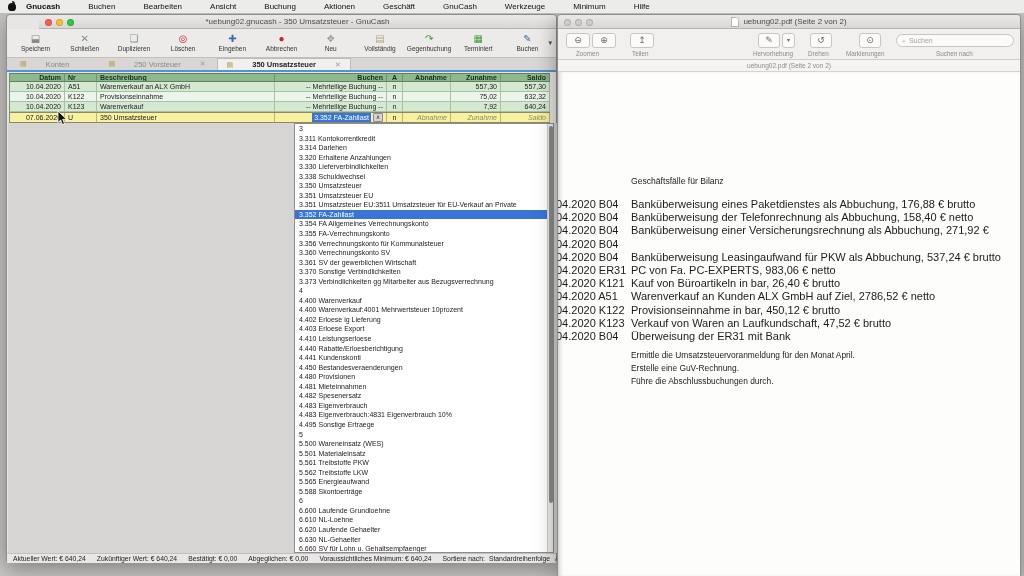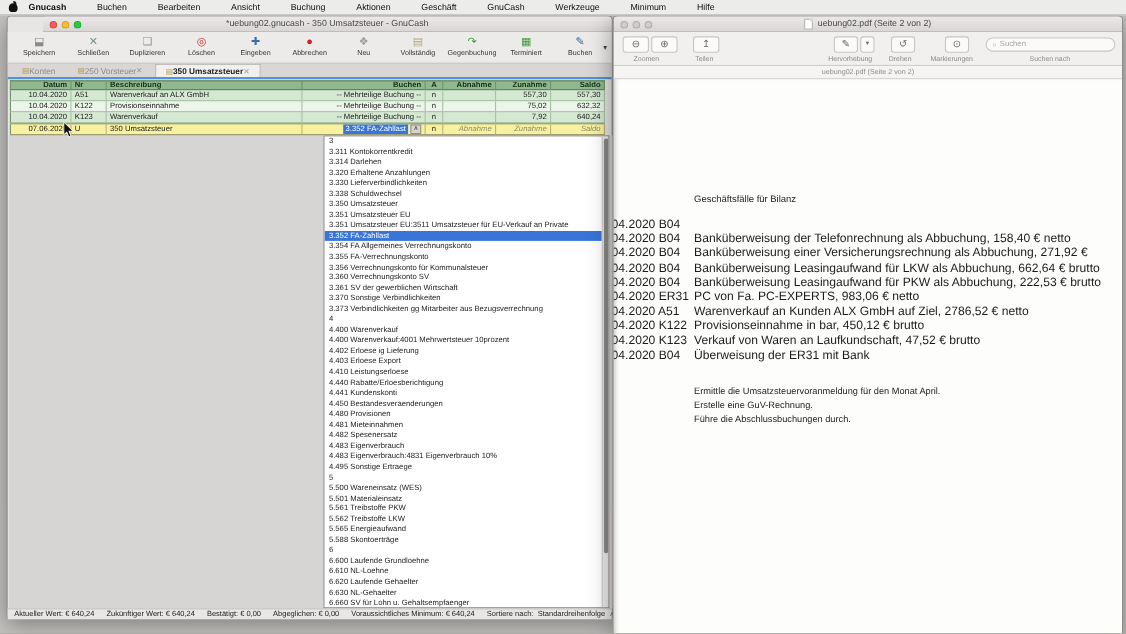--- a/index.html
+++ b/index.html
@@ -31,21 +31,21 @@
   #gc-toolbar{position:absolute;left:0;top:14px;width:100%;height:29px;background:#edebe9;
               border-bottom:1px solid #c3c0be;display:flex;align-items:stretch;padding:0 4px;}
   .tb-btn{flex:1;display:flex;flex-direction:column;align-items:center;justify-content:center;gap:1px;min-width:0;}
   .tb-btn .ic{font-size:10px;line-height:10px;}
   .tb-btn .lb{font-size:6.5px;color:#333;white-space:nowrap;}
   .tb-caret{font-size:7px;color:#555;align-self:center;margin-left:-4px;}
 
   
   #gc-tabs{position:absolute;left:0;top:43px;width:100%;height:14px;background:#d9d6d5;
            border-bottom:2px solid #4f94d4;display:flex;align-items:stretch;padding-left:4px;}
-  .tab{display:flex;align-items:center;gap:0;padding:0 9px;font-size:7.5px;color:#8a8a88;margin-right:2px;text-align:center;}
+  .tab{display:flex;align-items:center;gap:19px;padding:0 9px;font-size:7.5px;color:#8a8a88;margin-right:2px;text-align:center;}
   .tab .tab-icon{font-size:7px;color:#b09a4e;}
   .tab .tab-close{font-size:7px;color:#999;}
   .tab.active{background:#f1f0ef;color:#222;font-weight:bold;border:1px solid #bdbab8;border-bottom:none;}
 
   
   #register{position:absolute;left:2px;top:58px;width:541px;}
   .reg-row{display:flex;height:10px;line-height:9px;font-size:7px;}
   .reg-row.hdr{height:9px;line-height:8px;background:#8fb88f;color:#17301a;font-weight:bold;}
   .reg-row.r-green{background:#d5e8d2;}
   .reg-row.r-light{background:#ecf5ea;}
@@ -447,47 +447,51 @@
       <span>uebung02.pdf (Seite 2 von 2)</span>
     </div>
 
     <div id="pv-content">
       <div id="pv-page">
         <div id="doc-title">Geschäftsfälle für Bilanz</div>
         <div id="doc-entries">
 
             <div class="doc-line">
               <span class="code">04.2020 B04</span>
+              <span class="txt">Banküberweisung eines Paketdienstes als Abbuchung, 176,88 € brutto</span>
             </div>
 
             <div class="doc-line">
               <span class="code">04.2020 B04</span>
               <span class="txt">Banküberweisung der Telefonrechnung als Abbuchung, 158,40 € netto</span>
             </div>
 
             <div class="doc-line">
               <span class="code">04.2020 B04</span>
               <span class="txt">Banküberweisung einer Versicherungsrechnung als Abbuchung, 271,92 €</span>
             </div>
 
             <div class="doc-line">
               <span class="code">04.2020 B04</span>
-              <span class="txt">Banküberweisung Leasingaufwand für LKW als Abbuchung, 662,64 € brutto</span>
             </div>
 
             <div class="doc-line">
               <span class="code">04.2020 B04</span>
-              <span class="txt">Banküberweisung Leasingaufwand für PKW als Abbuchung, 222,53 € brutto</span>
+              <span class="txt">Banküberweisung Leasingaufwand für PKW als Abbuchung, 537,24 € brutto</span>
             </div>
 
             <div class="doc-line">
               <span class="code">04.2020 ER31</span>
               <span class="txt">PC von Fa. PC-EXPERTS, 983,06 € netto</span>
             </div>
 
+            <div class="doc-line">
+              <span class="code">04.2020 K121</span>
+              <span class="txt">Kauf von Büroartikeln in bar, 26,40 € brutto</span>
+            </div>
 
             <div class="doc-line">
               <span class="code">04.2020 A51</span>
               <span class="txt">Warenverkauf an Kunden ALX GmbH auf Ziel, 2786,52 € netto</span>
             </div>
 
             <div class="doc-line">
               <span class="code">04.2020 K122</span>
               <span class="txt">Provisionseinnahme in bar, 450,12 € brutto</span>
             </div>

